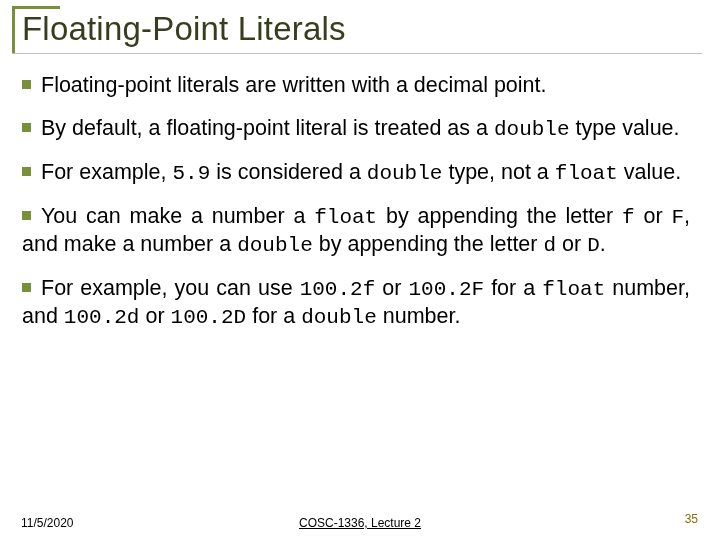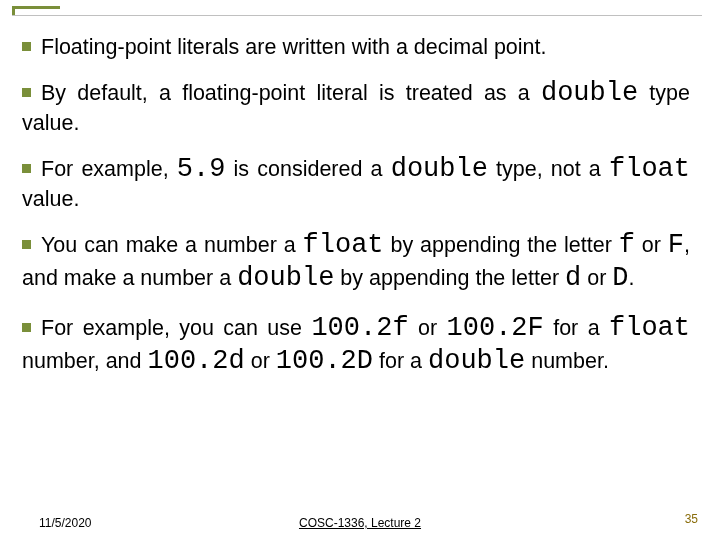--- a/index.html
+++ b/index.html
@@ -63,38 +63,39 @@
     display: inline-block;
     width: 9px;
     height: 9px;
     background: #7a8f3a;
     vertical-align: middle;
     margin-right: 10px;
     margin-top: -3px;
   }
   code, .mono {
     font-family: "Courier New", Courier, monospace;
-    font-size: 27px;
+    font-size: 21px;
   }
   .footer {
     position: absolute;
     left: 0;
     right: 0;
     bottom: 10px;
     font-size: 12px;
     color: #000;
   }
-  .footer .date { position: absolute; left: 39px; bottom: 0; }
+  .footer .date { position: absolute; left: 21px; bottom: 0; }
   .footer .mid  { position: absolute; left: 50%; transform: translateX(-50%); bottom: 0; text-decoration: underline; margin-top: 16px; }
   .footer .num  { position: absolute; right: 22px; bottom: 4px; color: #8a6d0b; }
 </style>
 </head>
 <body>
 
 <div class="title-wrap">
+  <h1 class="title">Floating-Point Literals</h1>
   <div class="title-underline"></div>
 </div>
 
 <div class="content">
 
   <p>
     <span class="bullet"></span><span>Floating-point literals are written with a decimal point.</span>
   </p>
 
   <p class="just">

